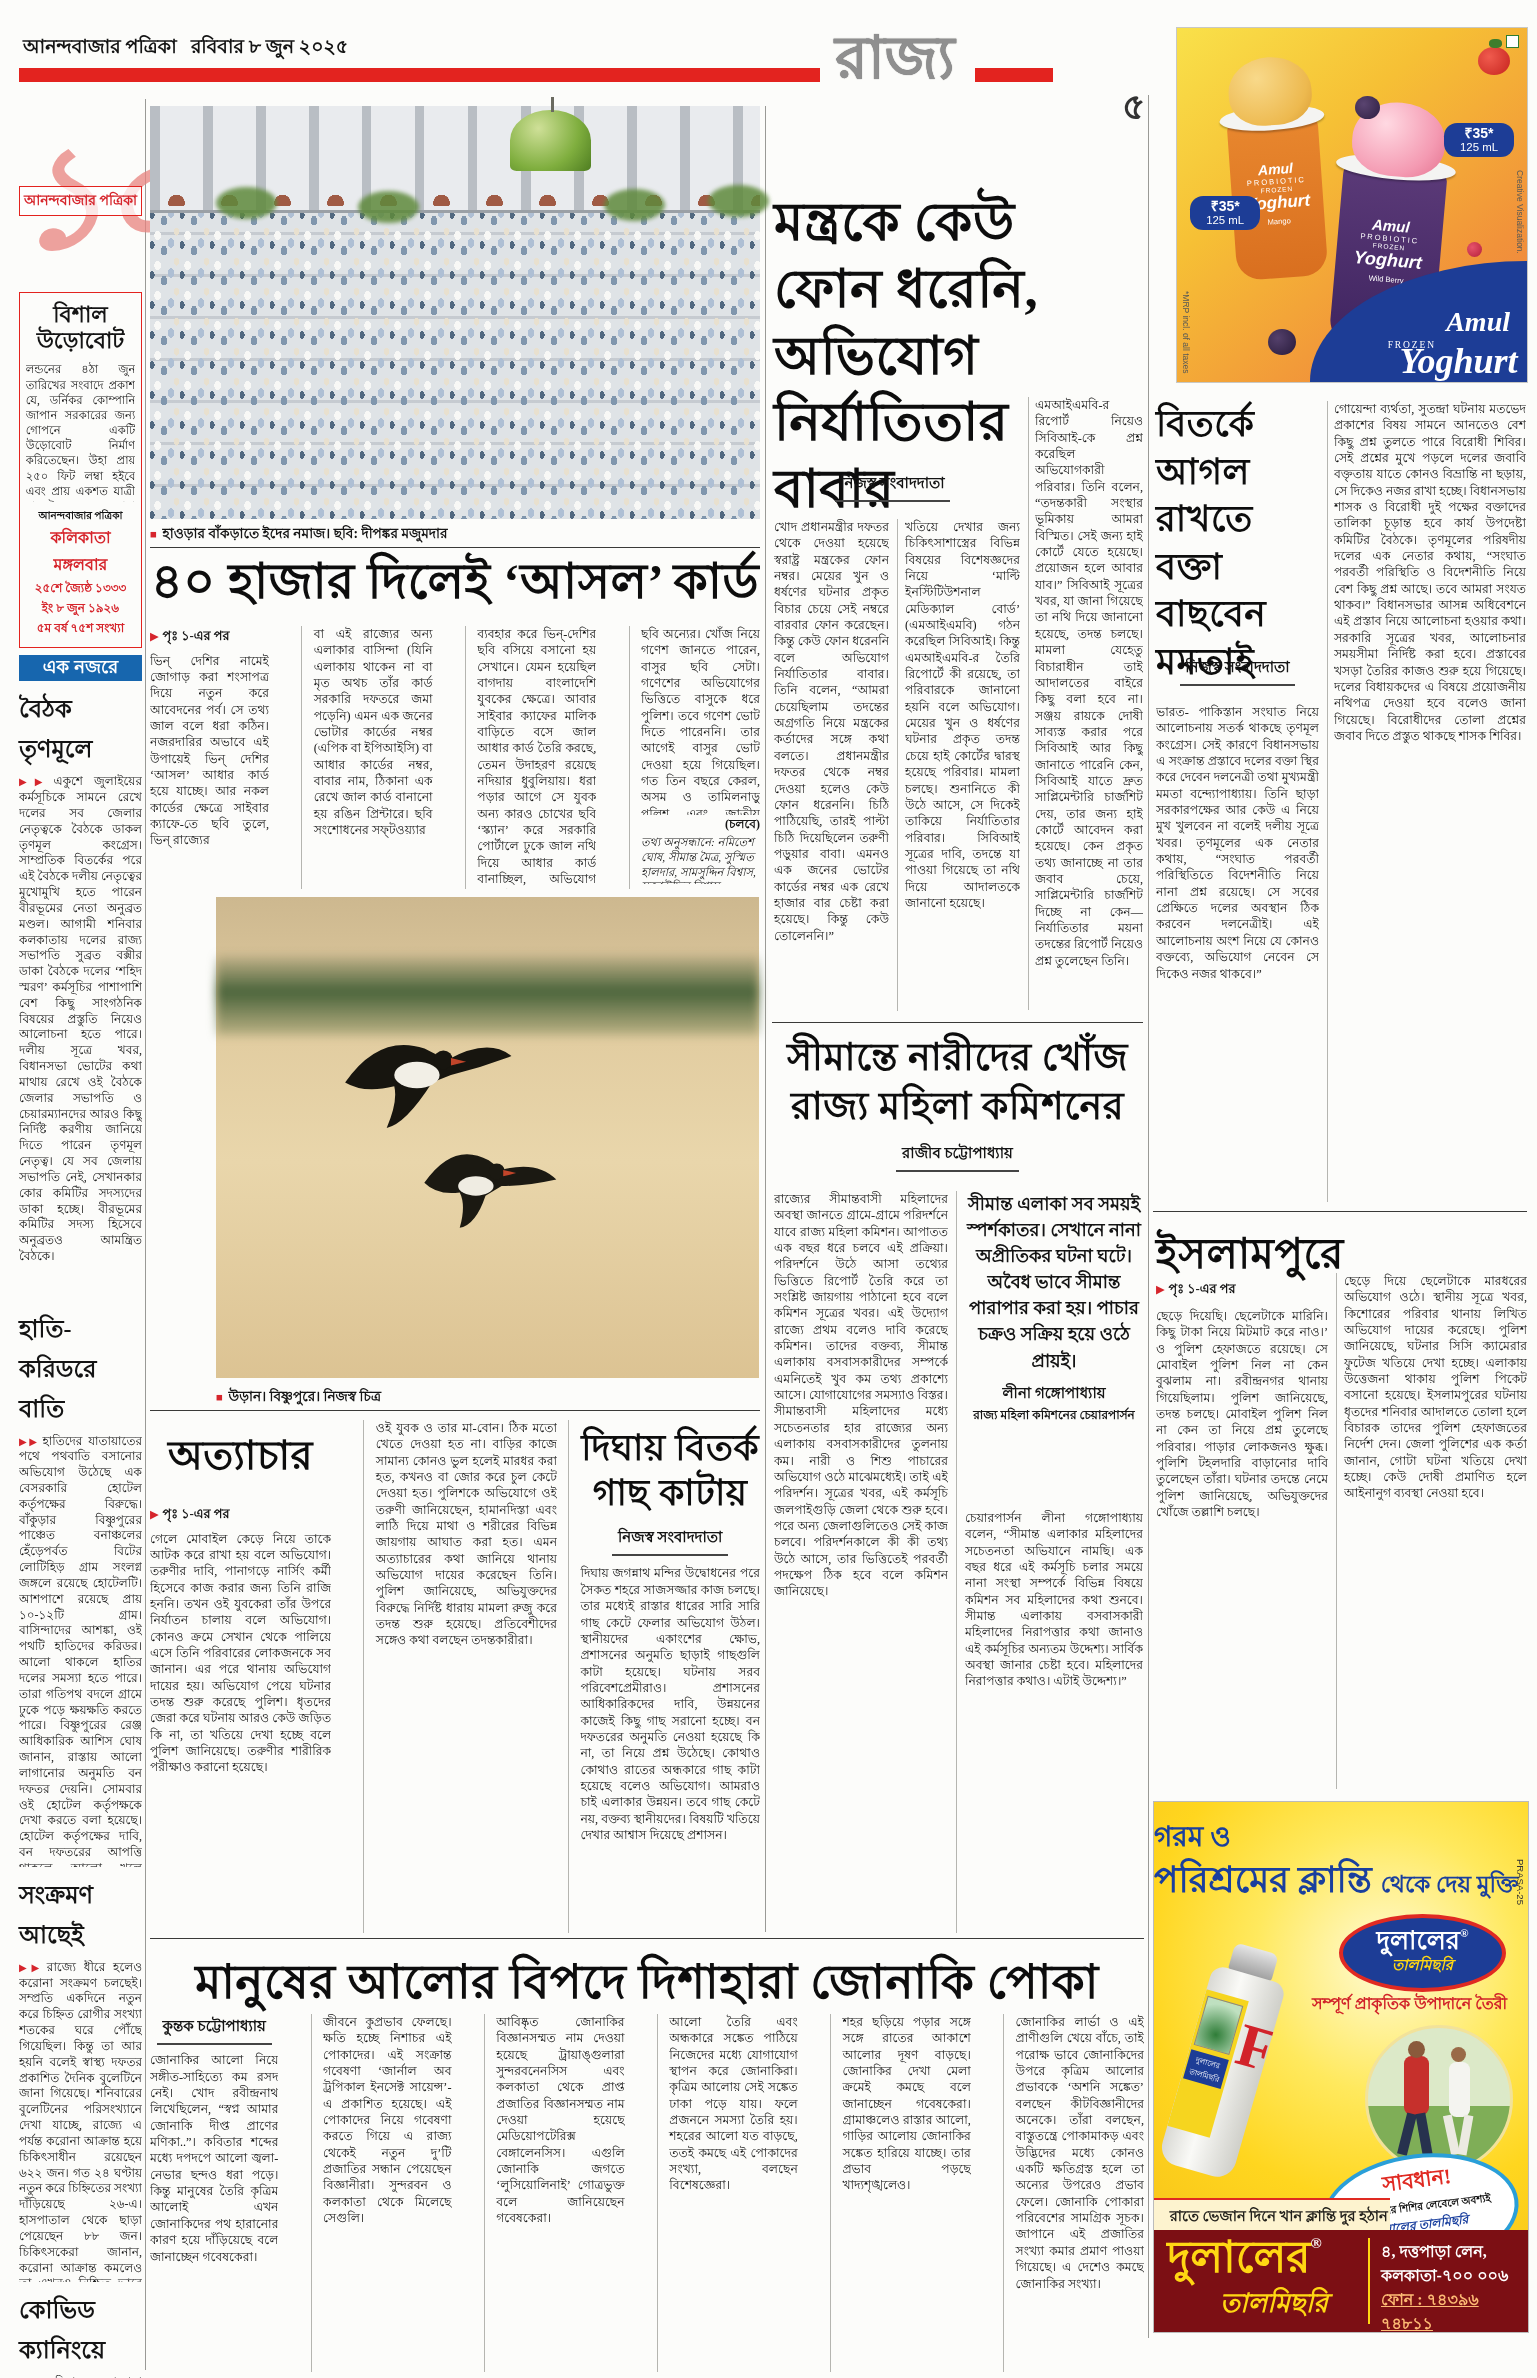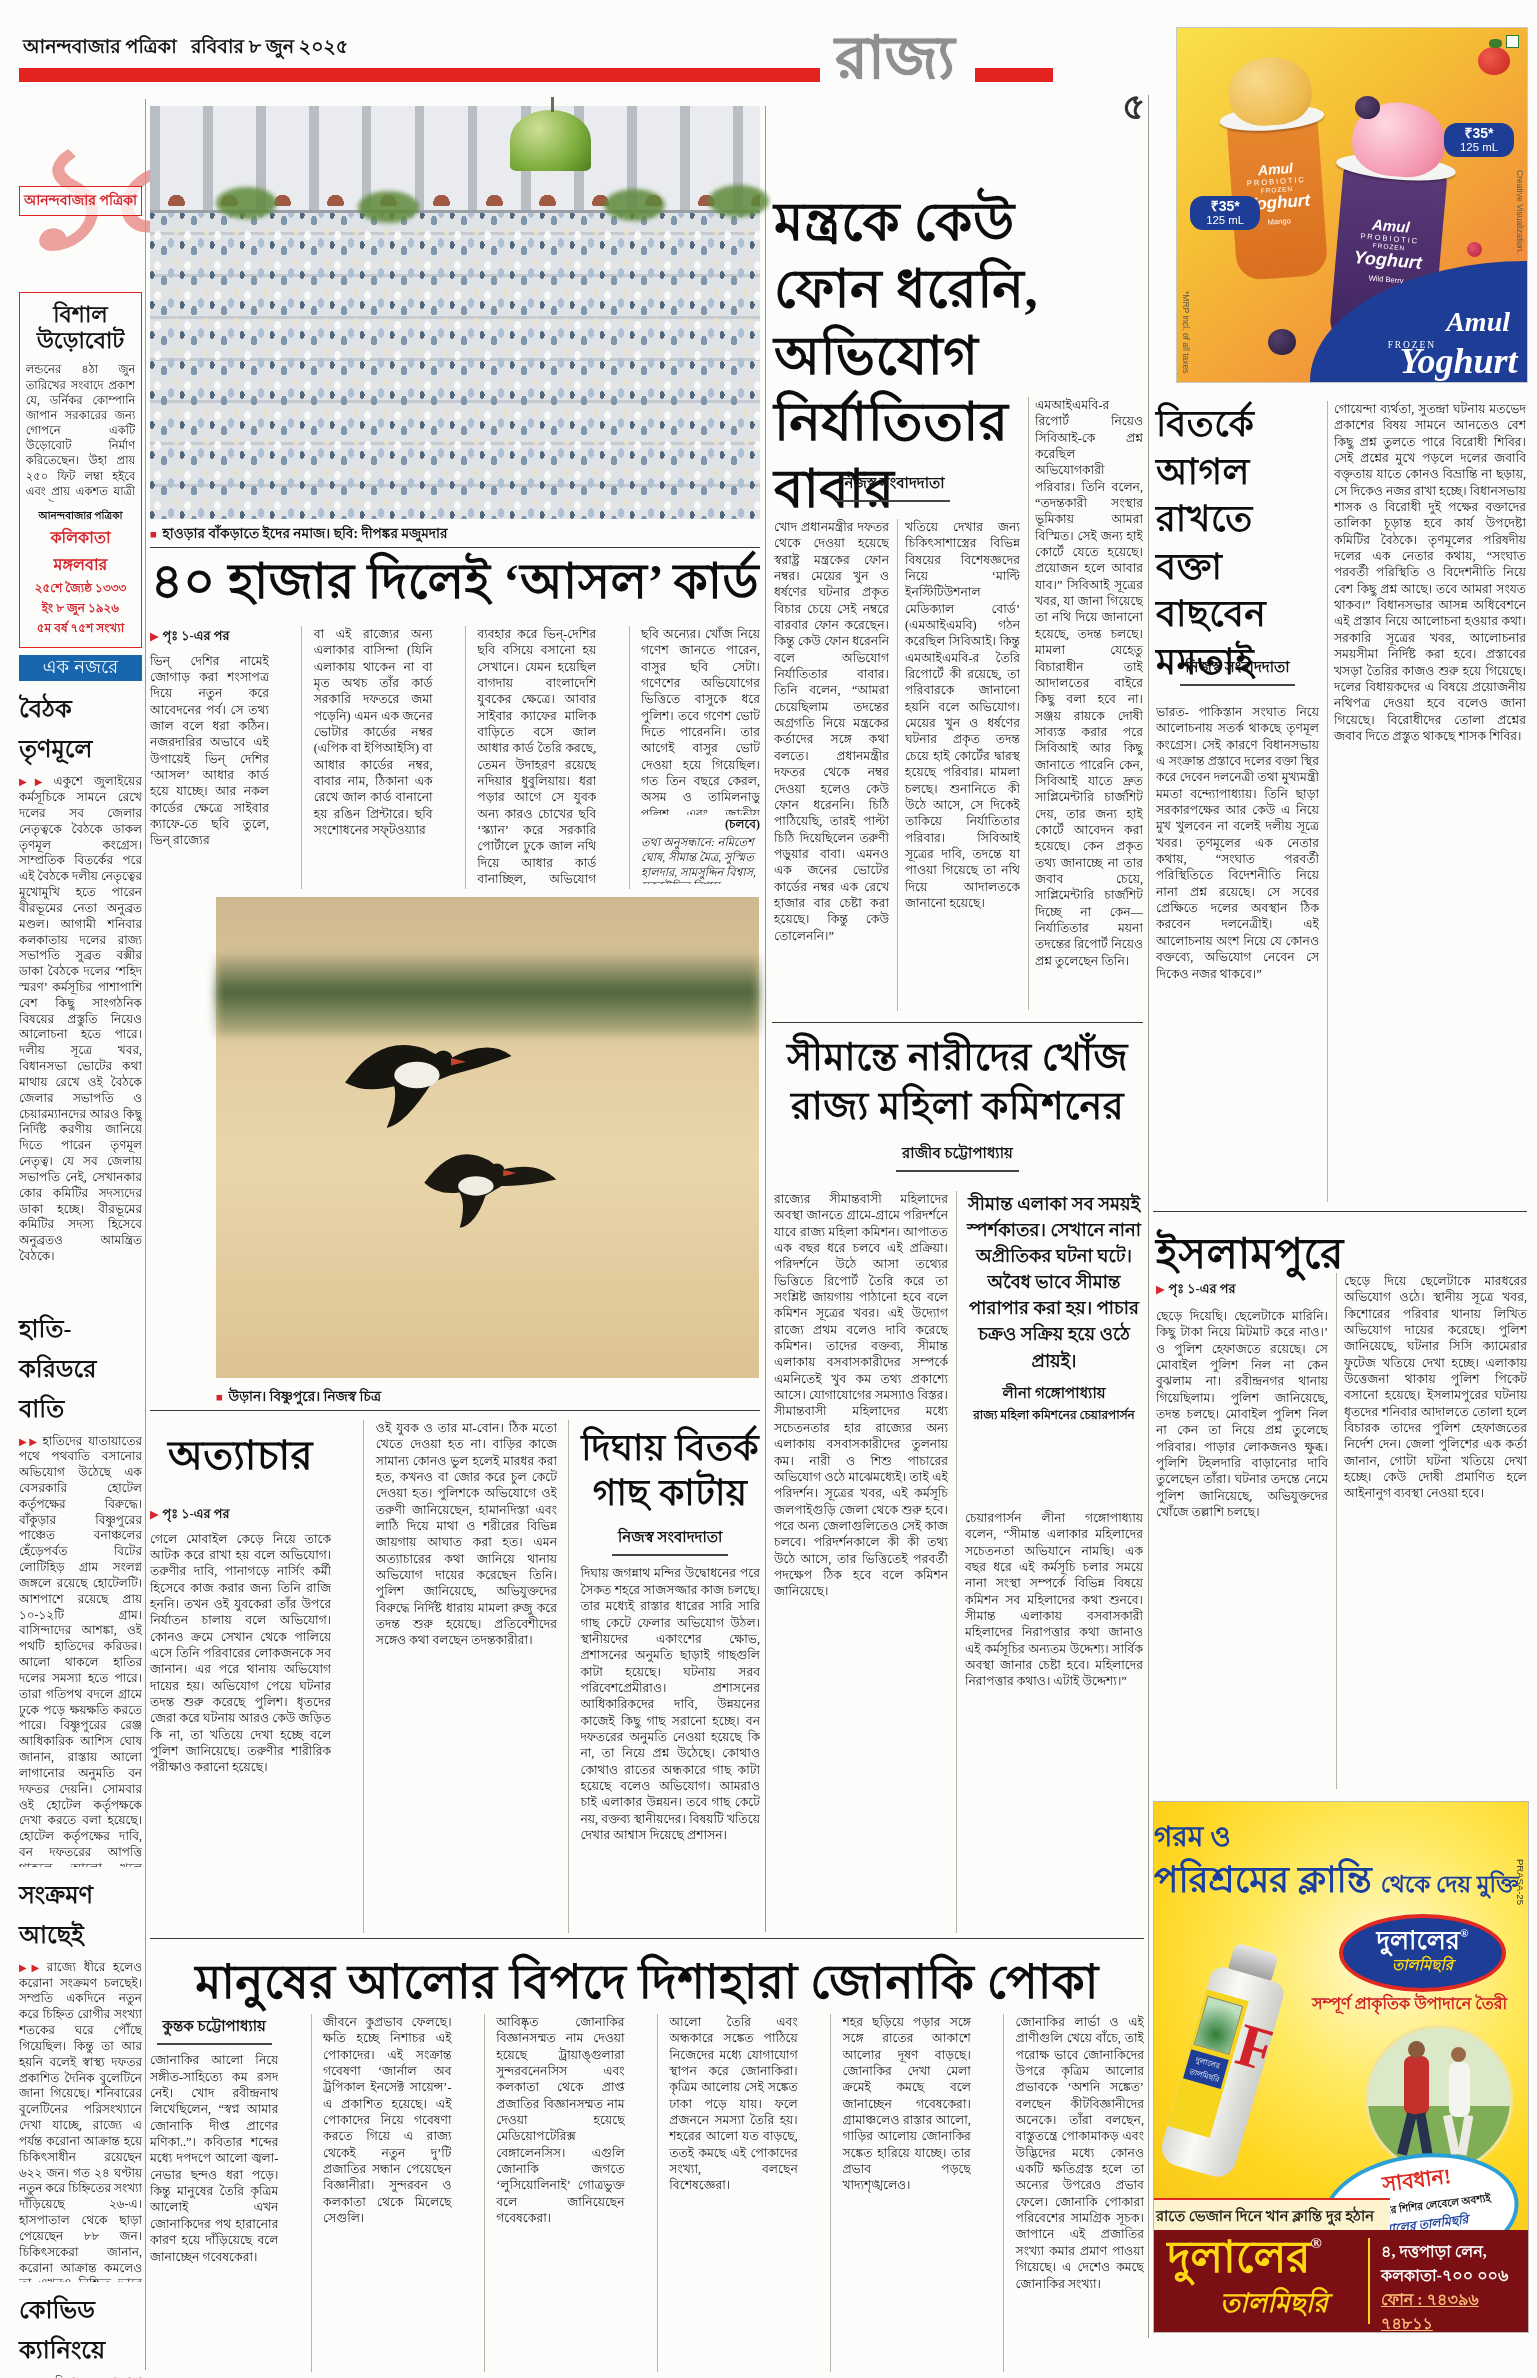--- a/index.html
+++ b/index.html
@@ -57,21 +57,21 @@
   .scoop{position:absolute;border-radius:50% 50% 42% 42%;}
   .cuptext{position:absolute;width:100%;text-align:center;color:#fff;font-family:"Liberation Sans",sans-serif;}
   .amul-wedge{position:absolute;right:0;bottom:0;width:62%;height:34%;background:#1d3d96;border-radius:100% 0 0 0;}
   .berry{position:absolute;border-radius:50%;}
   .vtext{position:absolute;writing-mode:vertical-rl;font-size:8.5px;color:#5a5a55;font-family:"Liberation Sans",sans-serif;}
   .dulal{background:radial-gradient(circle at 62% 30%,#fffbd6 0,#ffe95e 30%,#ffd61f 55%,#f3b915 100%);border:0.9px solid #bbb;}
   .dulal-oval{position:absolute;background:#1d3d96;border:4.7px solid #e02a22;border-radius:50%;text-align:center;color:#fff;}
   .maroon{position:absolute;background:#7c0f14;color:#ffd713;}
   .bottle{position:absolute;transform:rotate(16deg);}
   .warnbubble{position:absolute;background:#fff;border:4.7px solid #2a9fd8;border-radius:50%;text-align:center;transform:rotate(-7deg);}
-  .banner-blue{background:#1766ae;color:#fff;font-weight:400;text-align:center;font-family:"Liberation Sans",sans-serif;}
+  .banner-blue{background:#1766ae;color:#fff;font-weight:700;text-align:center;font-family:"Liberation Sans",sans-serif;}
   .quote{font-size:18px;font-weight:700;text-align:center;line-height:1.45;}
   .qname{font-weight:800;font-size:15px;text-align:center;margin-top:7.6px;}
   .qtitle{font-weight:700;font-size:12px;text-align:center;}
 </style>
 </head>
 <body>
 
 <div class="page">
 
   <div class="abs" style="left:23px;top:32px;font-size:19px;">
@@ -304,21 +304,21 @@
       <div style="position:absolute;left:83px;top:19px;width:15px;height:15px;border-radius:50%;background:#9a6a48;"></div>
       <div style="position:absolute;left:79px;top:87px;width:8.5px;height:40px;background:#eceae2;transform:rotate(-12deg);"></div>
       <div style="position:absolute;left:93px;top:87px;width:8.5px;height:40px;background:#eceae2;transform:rotate(10deg);"></div>
     </div>
     <div class="warnbubble" style="right:9.5px;top:352px;width:189px;height:102px;padding-top:5.7px;">
       <div style="color:#e02a22;font-weight:800;font-size:21px;">সাবধান!</div>
       <div style="font-size:10.4px;font-weight:700;color:#111;">তালমিছরির শিশির লেবেলে অবশ্যই</div>
       <div style="font-size:12.3px;font-weight:800;color:#1a3f9e;font-style:italic;">দুলালের তালমিছরি</div>
       <div style="font-size:10.4px;font-weight:700;color:#111;">লেখা দেখে তবেই কিনুন</div>
     </div>
-    <div style="position:absolute;left:0;top:396px;width:62%;background:#fdf3cf;border-top:2.8px solid #e02a22;color:#23211c;font-weight:800;font-size:14.7px;text-align:left;padding:3.8px 1.9px;">রাতে ভেজান দিনে খান ক্লান্তি দুর হঠান</div>
+    <div style="position:absolute;left:0;top:396px;width:62%;background:#fdf3cf;border-top:2.8px solid #e02a22;color:#23211c;font-weight:800;font-size:14.7px;text-align:right;padding:3.8px 1.9px;">রাতে ভেজান দিনে খান ক্লান্তি দুর হঠান</div>
     <div class="maroon" style="left:0;bottom:0;width:100%;height:102px;">
       <div style="position:absolute;left:13.2px;top:5.7px;font-weight:800;font-size:44px;line-height:1;"><span>দুলালের</span><span style="font-size:15px;vertical-align:top;color:#fff;">®</span></div>
       <div style="position:absolute;left:66px;top:53px;font-style:italic;font-weight:800;font-size:26.5px;">তালমিছরি</div>
       <div style="position:absolute;left:214px;top:7.6px;bottom:7.6px;width:1.9px;background:#ffd713;"></div>
       <div style="position:absolute;left:227px;top:9.5px;font-weight:800;font-size:16px;line-height:1.5;color:#fff;">
         <div>৪, দত্তপাড়া লেন,</div>
         <div>কলকাতা-৭০০ ০০৬</div>
         <div style="color:#fdba74;text-decoration:underline;">ফোন : ৭৪৩৯৬ ৭৪৮১১</div>
       </div>
     </div>

